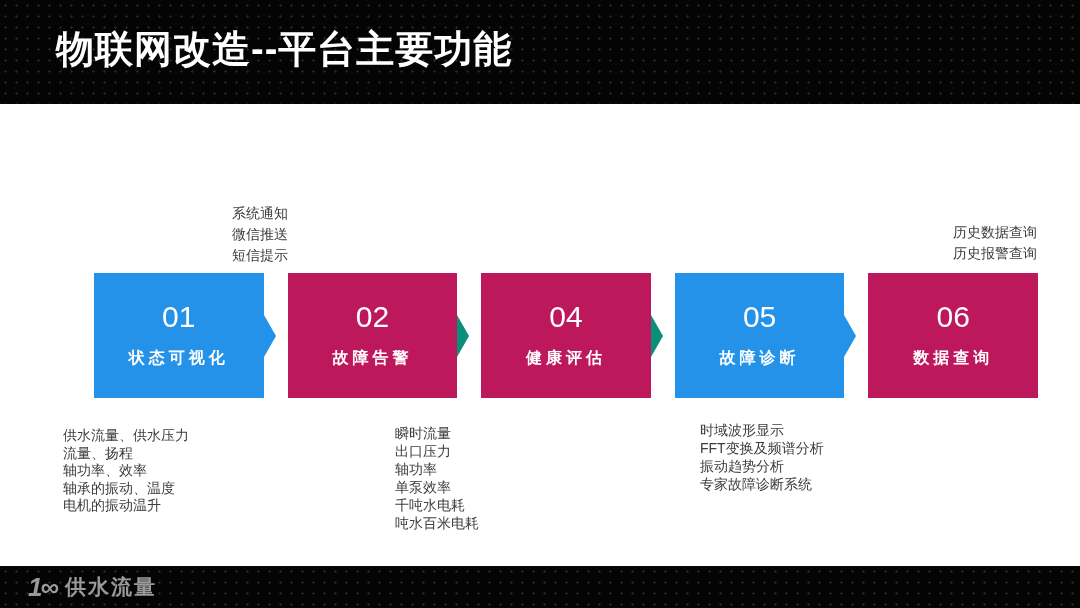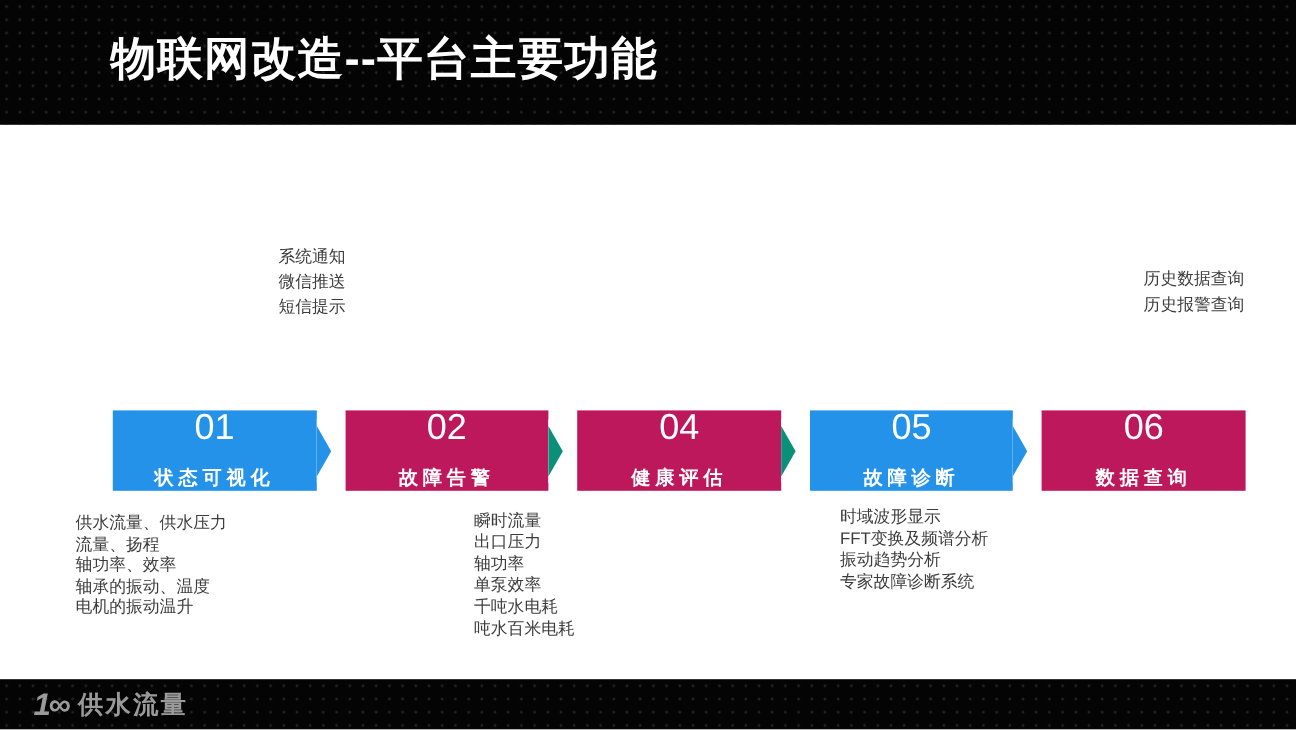--- a/index.html
+++ b/index.html
@@ -15,46 +15,45 @@
 
   
   .bar {
     position: absolute;
     left: 0;
     width: 1080px;
     background-color: #040404;
     background-image: radial-gradient(circle, #232323 1px, transparent 1.4px);
     background-size: 11px 11px;
   }
-  .header-bar { top: 0; height: 104px; display: flex; align-items: center; padding-left: 36px; }
+  .header-bar { top: 0; height: 104px; display: flex; align-items: center; }
   .footer-bar { top: 566px; height: 42px; display: flex; align-items: center; }
 
   .slide-title {
     color: #ffffff;
     font-size: 38px;
     font-weight: 700;
     letter-spacing: 1px;
     padding-left: 56px;
     padding-bottom: 6px;
   }
 
   .logo { display: flex; align-items: center; padding-left: 28px; color: #9a9a9a; }
   .logo-mark { font-size: 26px; font-weight: 700; font-style: italic; line-height: 1; margin-right: 8px; letter-spacing: -2px; }
   .logo-text { font-size: 21px; font-weight: 700; letter-spacing: 2px; }
 
   
   .steps-row {
     position: absolute;
     left: 94px;
-    top: 284px;
+    top: 273px;
     width: 944px;
     height: 125px;
     display: flex;
     gap: 24px;
-    align-items: flex-end;
   }
   .step {
     flex: 1;
     position: relative;
     display: flex;
     flex-direction: column;
     align-items: center;
     justify-content: center;
     color: #ffffff;
   }

